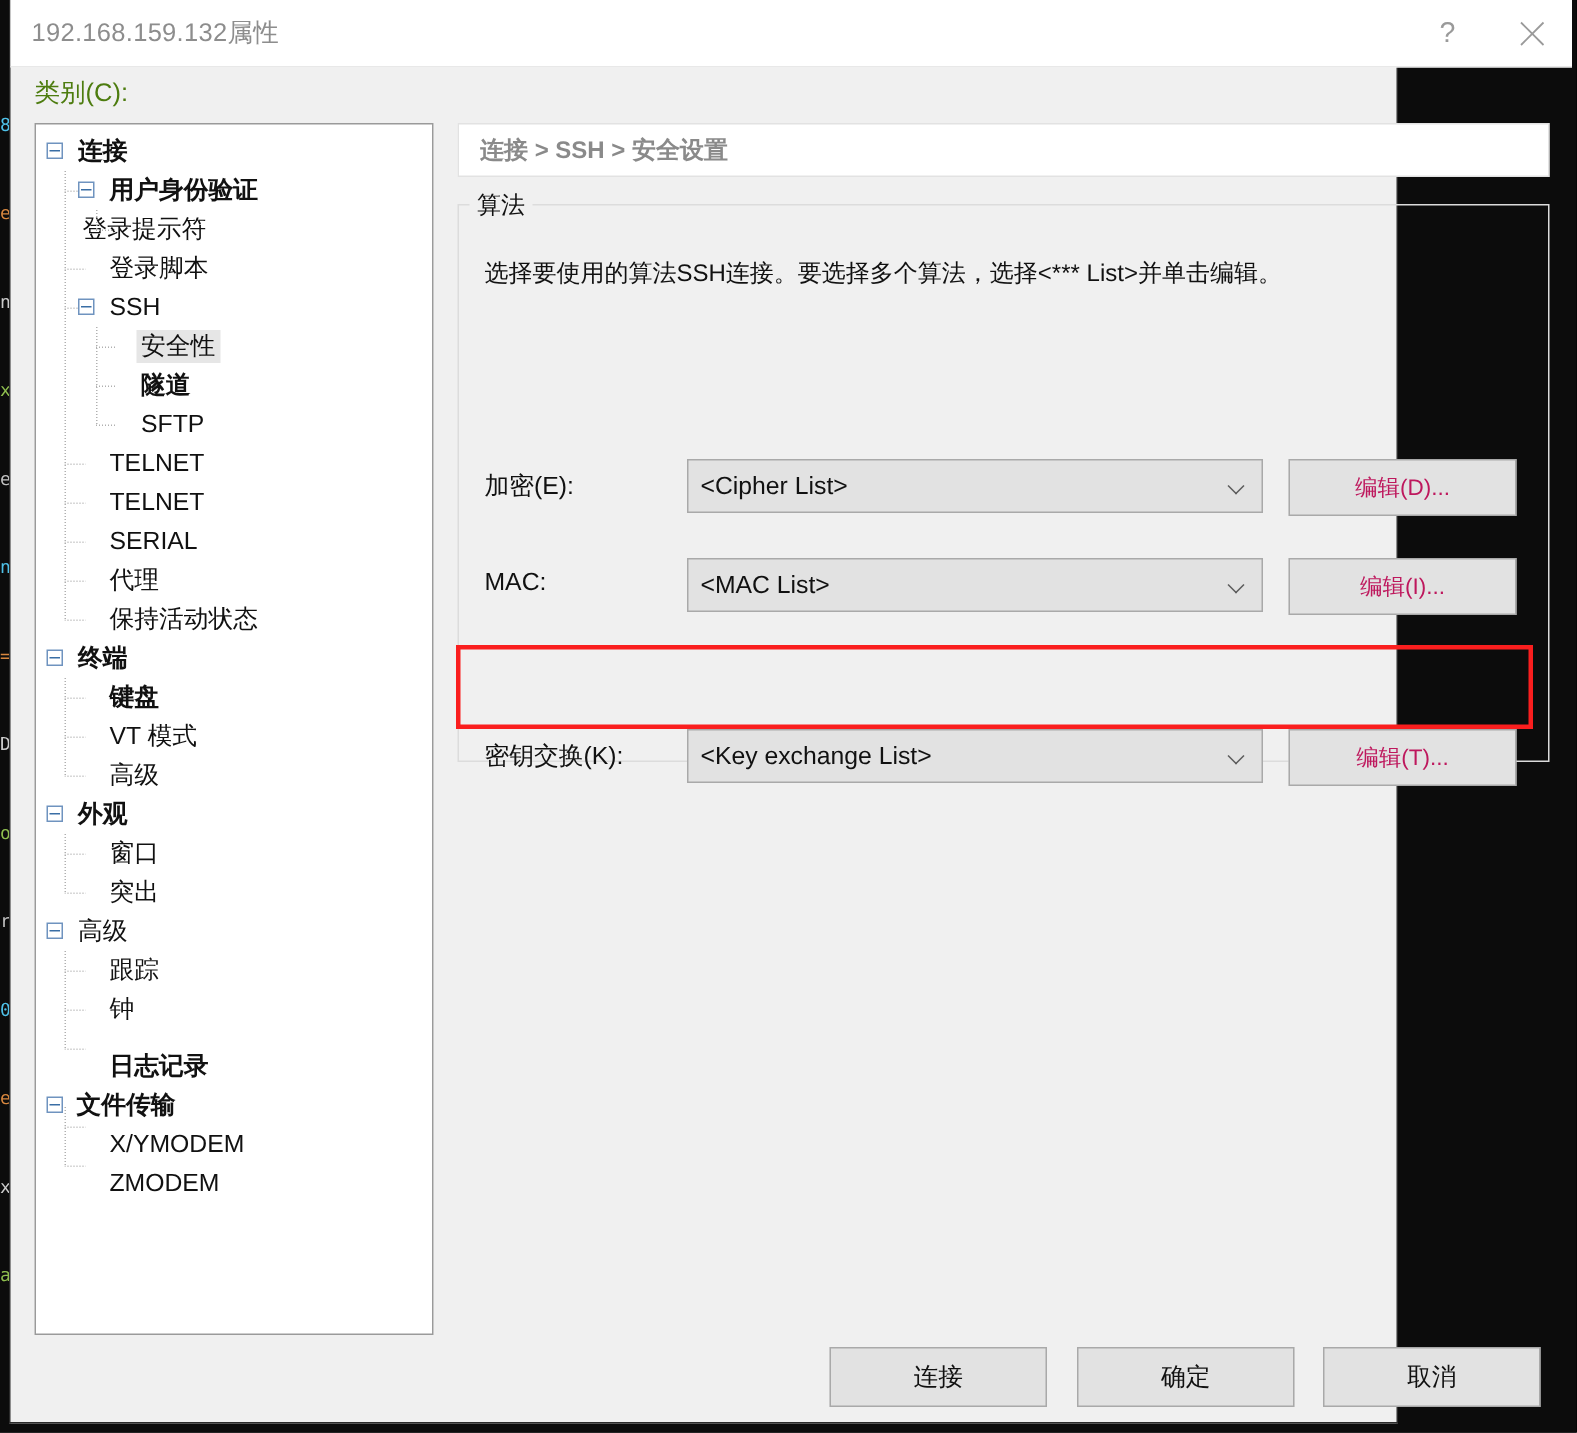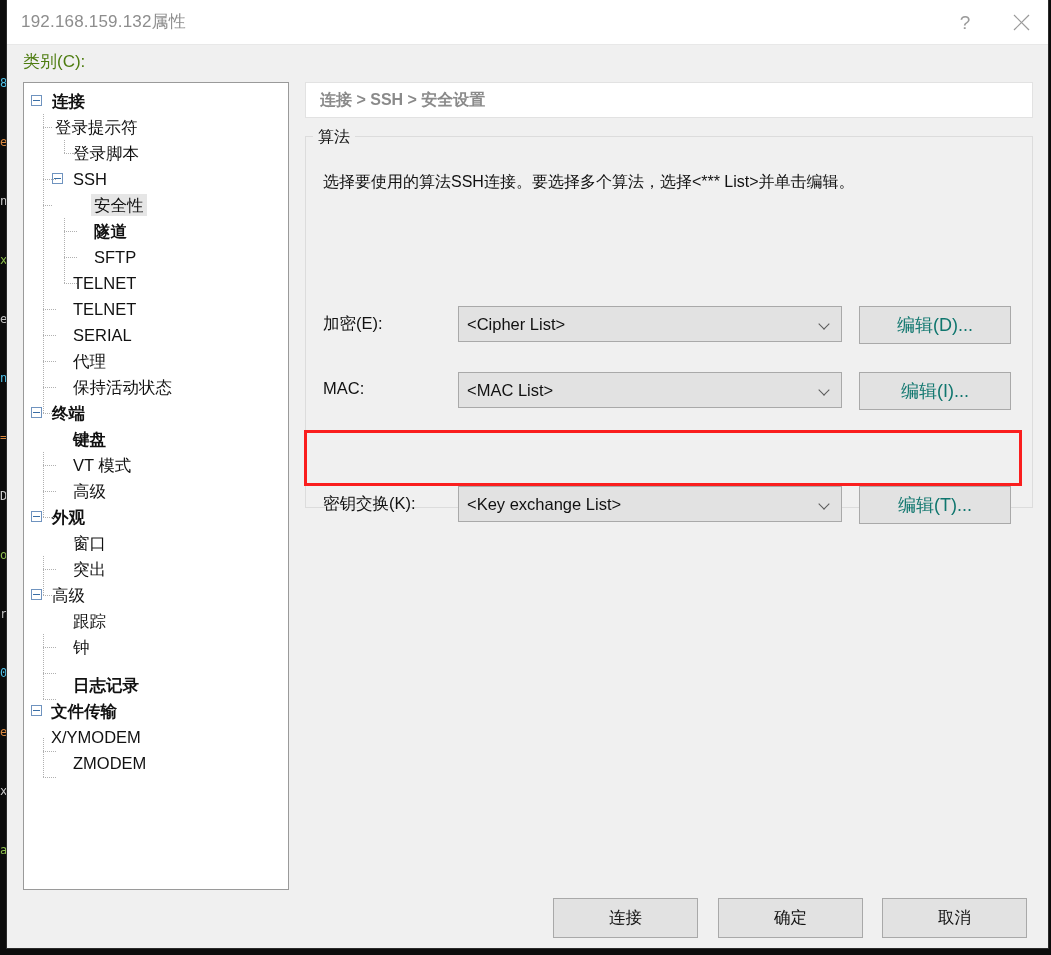--- a/index.html
+++ b/index.html
@@ -30,21 +30,21 @@
     line-height: 19px;
     color: #cccccc;
     white-space: pre;
   }
   #backdrop-strip span { display: block; }
 
   
   #dialog {
     position: absolute;
     left: 6px; top: 0;
-    width: 1043px;
+    width: 926px;
     height: 949px;
     background: #f0f0f0;
     border: 1px solid #2b2b2b;
     border-top: none;
     box-sizing: border-box;
   }
 
   
   #titlebar {
     position: absolute;
@@ -223,22 +223,22 @@
     position: absolute;
     left: 554px; top: 0;
     width: 152px;
     height: 38px;
     background: #e2e2e2;
     border: 1px solid #a9a9a9;
     box-sizing: border-box;
     display: flex;
     align-items: center;
     justify-content: center;
-    font-size: 18px;
-    color: #0f766e;
+    font-size: 15px;
+    color: #be185d;
     font-family: "Liberation Sans", sans-serif;
   }
 
   
   #highlight-box {
     position: absolute;
     left: 297px; top: 430px;
     width: 718px;
     height: 56px;
     border: 3px solid #fa1e1e;
@@ -287,20 +287,24 @@
     </div>
   </div>
 
   <div id="category-label">类别(C):</div>
 
   <div id="tree-panel">
       <div class="tree-row bold" style="padding-left: 25px; margin-top: 5px;">
         <div class="expander" style="left: 7px; top: 7px;"></div>
         <span class="tree-label">连接</span>
       </div>
+      <div class="tree-row bold" style="padding-left: 46px; margin-top: 0px;">
+        <div class="expander" style="left: 28px; top: 7px;"></div>
+        <span class="tree-label">用户身份验证</span>
+      </div>
       <div class="tree-row" style="padding-left: 28px; margin-top: 0px;">
         <span class="tree-label">登录提示符</span>
       </div>
       <div class="tree-row" style="padding-left: 46px; margin-top: 0px;">
         <span class="tree-label">登录脚本</span>
       </div>
       <div class="tree-row" style="padding-left: 46px; margin-top: 0px;">
         <div class="expander" style="left: 28px; top: 7px;"></div>
         <span class="tree-label">SSH</span>
       </div>
@@ -361,21 +365,21 @@
       <div class="tree-row" style="padding-left: 46px; margin-top: 0px;">
         <span class="tree-label">钟</span>
       </div>
       <div class="tree-row bold" style="padding-left: 46px; margin-top: 12px;">
         <span class="tree-label">日志记录</span>
       </div>
       <div class="tree-row bold" style="padding-left: 24px; margin-top: 0px; text-align: center;">
         <div class="expander" style="left: 7px; top: 7px;"></div>
         <span class="tree-label">文件传输</span>
       </div>
-      <div class="tree-row" style="margin-top: 0px; margin-left: 24px;">
+      <div class="tree-row" style="padding-left: 46px; margin-top: 0px;">
         <span class="tree-label">X/YMODEM</span>
       </div>
       <div class="tree-row" style="padding-left: 46px; margin-top: 0px;">
         <span class="tree-label">ZMODEM</span>
       </div>
       <div class="guide-h" style="left: 19px; top: 44px; width: 9px;"></div>
       <div class="guide-h" style="left: 40px; top: 70px; width: 14px;"></div>
       <div class="guide-h" style="left: 19px; top: 96px; width: 14px;"></div>
       <div class="guide-h" style="left: 19px; top: 122px; width: 9px;"></div>
       <div class="guide-h" style="left: 40px; top: 148px; width: 14px;"></div>

